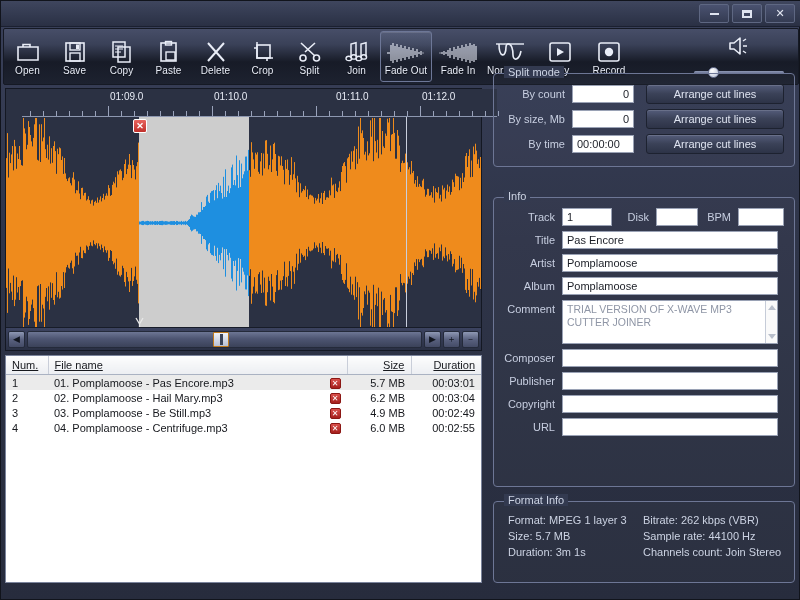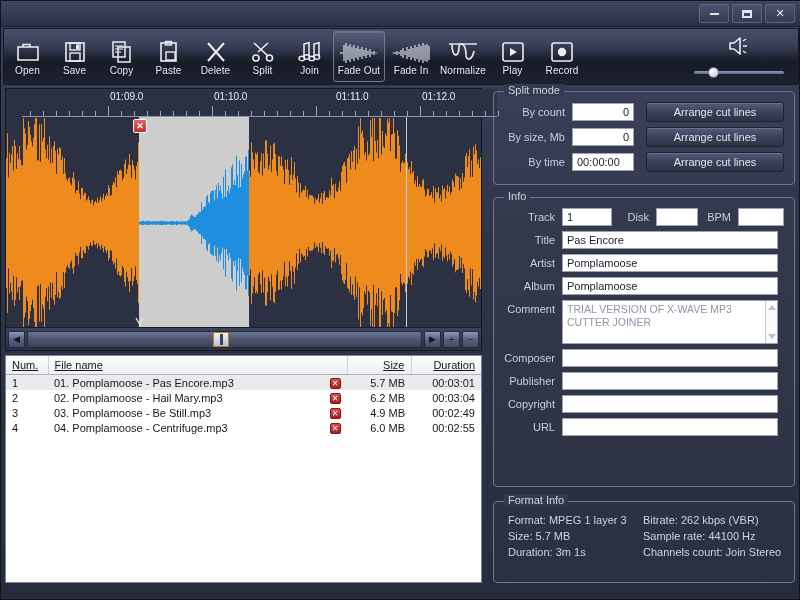--- a/index.html
+++ b/index.html
@@ -258,20 +258,30 @@
 
     <div class="tbtn">
       <span class="ico">
         <svg width="24" height="24" viewBox="0 0 24 24">
             <path d="M4 3 L20 21 M20 3 L4 21" stroke="#e9edf7" stroke-width="2" fill="none"></path>
           </svg>
       </span>
       <span class="lbl">Delete</span>
     </div>
 
+    <div class="tbtn">
+      <span class="ico">
+        <svg width="24" height="24" viewBox="0 0 24 24">
+            <rect x="6" y="5" width="13" height="13" fill="none" stroke="#e9edf7" stroke-width="1.6"></rect>
+            <path d="M3 8h3M16 21v-3M3 8v0" stroke="#e9edf7" stroke-width="1.6"></path>
+            <path d="M6 2v16h16" fill="none" stroke="#e9edf7" stroke-width="1.5"></path>
+          </svg>
+      </span>
+      <span class="lbl">Crop</span>
+    </div>
 
     <div class="tbtn">
       <span class="ico">
         <svg width="26" height="24" viewBox="0 0 26 24">
             <path d="M4 3 L18 16 M18 3 L8 12" stroke="#e9edf7" stroke-width="1.6" fill="none"></path>
             <circle cx="19.5" cy="18" r="3" fill="none" stroke="#e9edf7" stroke-width="1.6"></circle>
             <circle cx="6" cy="18" r="3" fill="none" stroke="#e9edf7" stroke-width="1.6"></circle>
           </svg>
       </span>
       <span class="lbl">Split</span>
@@ -946,21 +956,21 @@
             <td class="c-num">4</td>
             <td class="c-name">04. Pomplamoose - Centrifuge.mp3</td>
             <td class="c-del"><span class="delx">✕</span></td>
             <td class="c-sz">6.0 MB</td>
             <td class="c-du">00:02:55</td>
           </tr>
         </tbody>
     </table>
   </div>
 
-  <div class="group" style="left:492px; top:90px; width:302px; height:94px;">
+  <div class="group" style="left:492px; top:72px; width:302px; height:94px;">
     <div class="cap">Split mode</div>
     <div style="padding:10px 8px 0 6px;">
       <div class="row">
         <div class="lab" style="width:72px;">By count</div>
         <input class="inp r" style="width: 62px;" value="0">
         <div class="btn3d" style="width:138px; margin-left:12px;">Arrange cut lines</div>
       </div>
       <div class="row">
         <div class="lab" style="width:72px;">By size, Mb</div>
         <input class="inp r" style="width: 62px;" value="0">

